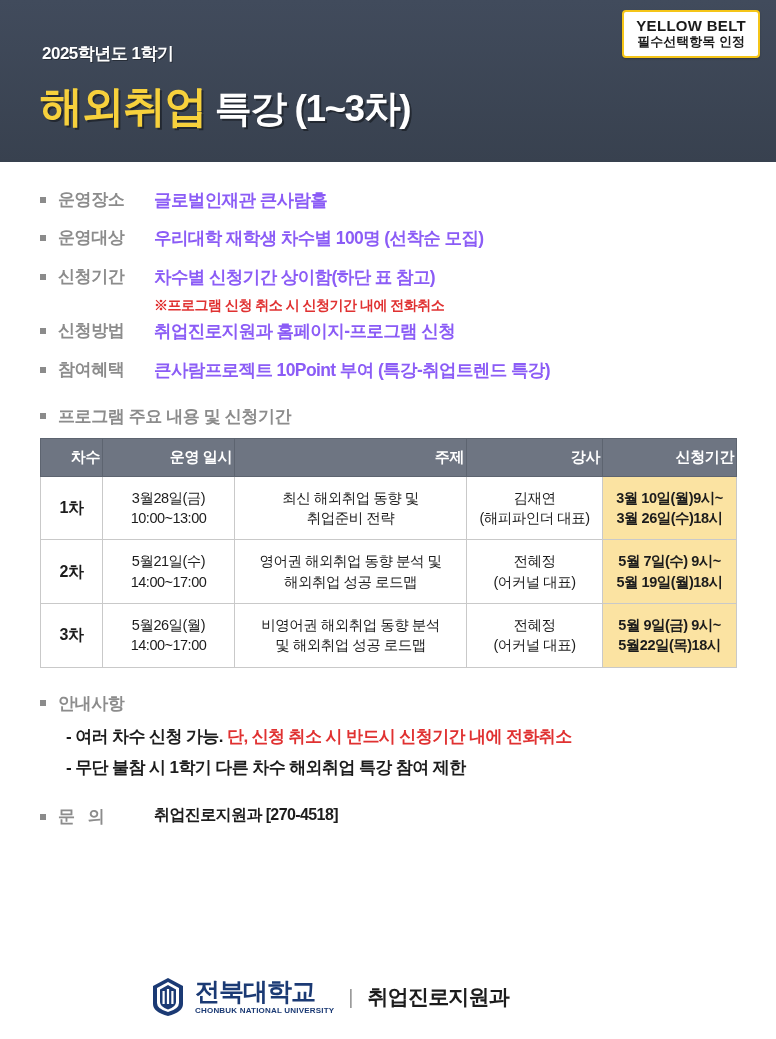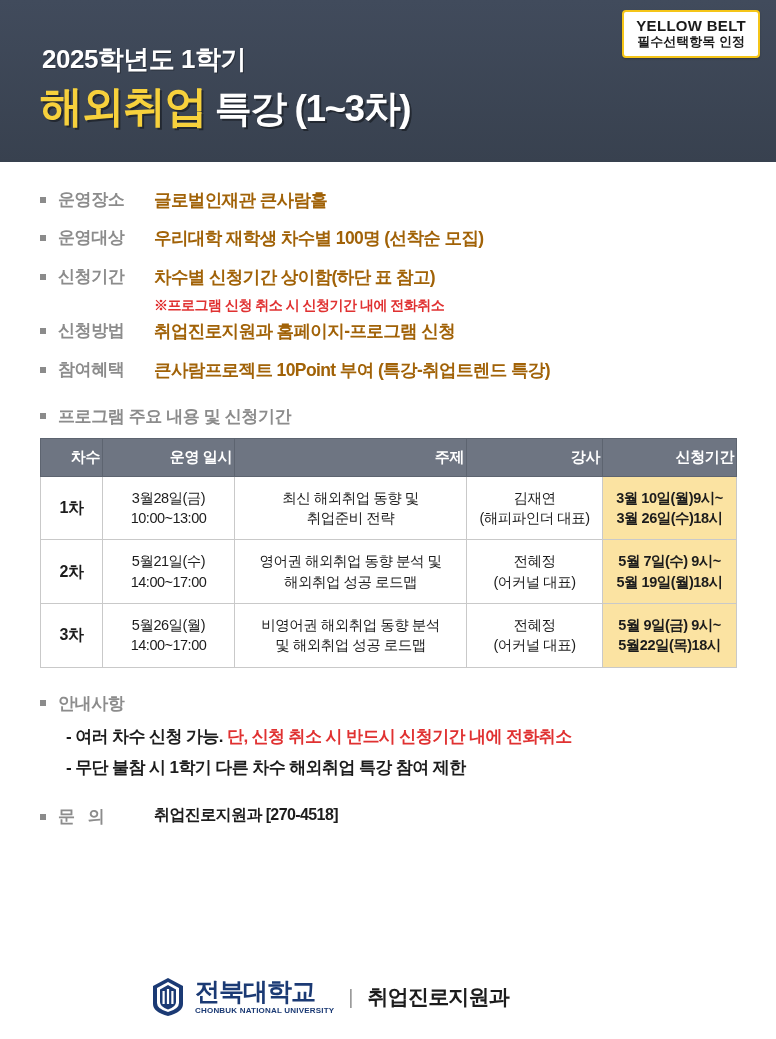--- a/index.html
+++ b/index.html
@@ -52,21 +52,21 @@
     display: block;
     font-size: 13px;
     font-weight: bold;
     color: #1a1a1a;
     margin-top: 1px;
   }
   .eyebrow {
     position: absolute;
     left: 42px;
     top: 42px;
-    font-size: 26px;
+    font-size: 17px;
     font-weight: bold;
     color: #ffffff;
     letter-spacing: -0.5px;
     text-shadow: 1px 1px 0 rgba(0,0,0,0.35);
   }
   .title {
     position: absolute;
     left: 40px;
     top: 78px;
     font-size: 43px;
@@ -111,21 +111,21 @@
     flex: 0 0 auto;
     font-size: 17px;
     font-weight: bold;
     color: #8c8c8c;
     letter-spacing: -0.4px;
     line-height: 1.45;
   }
   .info-value {
     font-size: 17.5px;
     font-weight: bold;
-    color: #a16207;
+    color: #8b5cf6;
     letter-spacing: -0.6px;
     line-height: 1.45;
   }
   .note-red {
     margin: -6px 0 4px 114px;
     font-size: 14px;
     font-weight: bold;
     color: #e03131;
     letter-spacing: -0.5px;
   }

